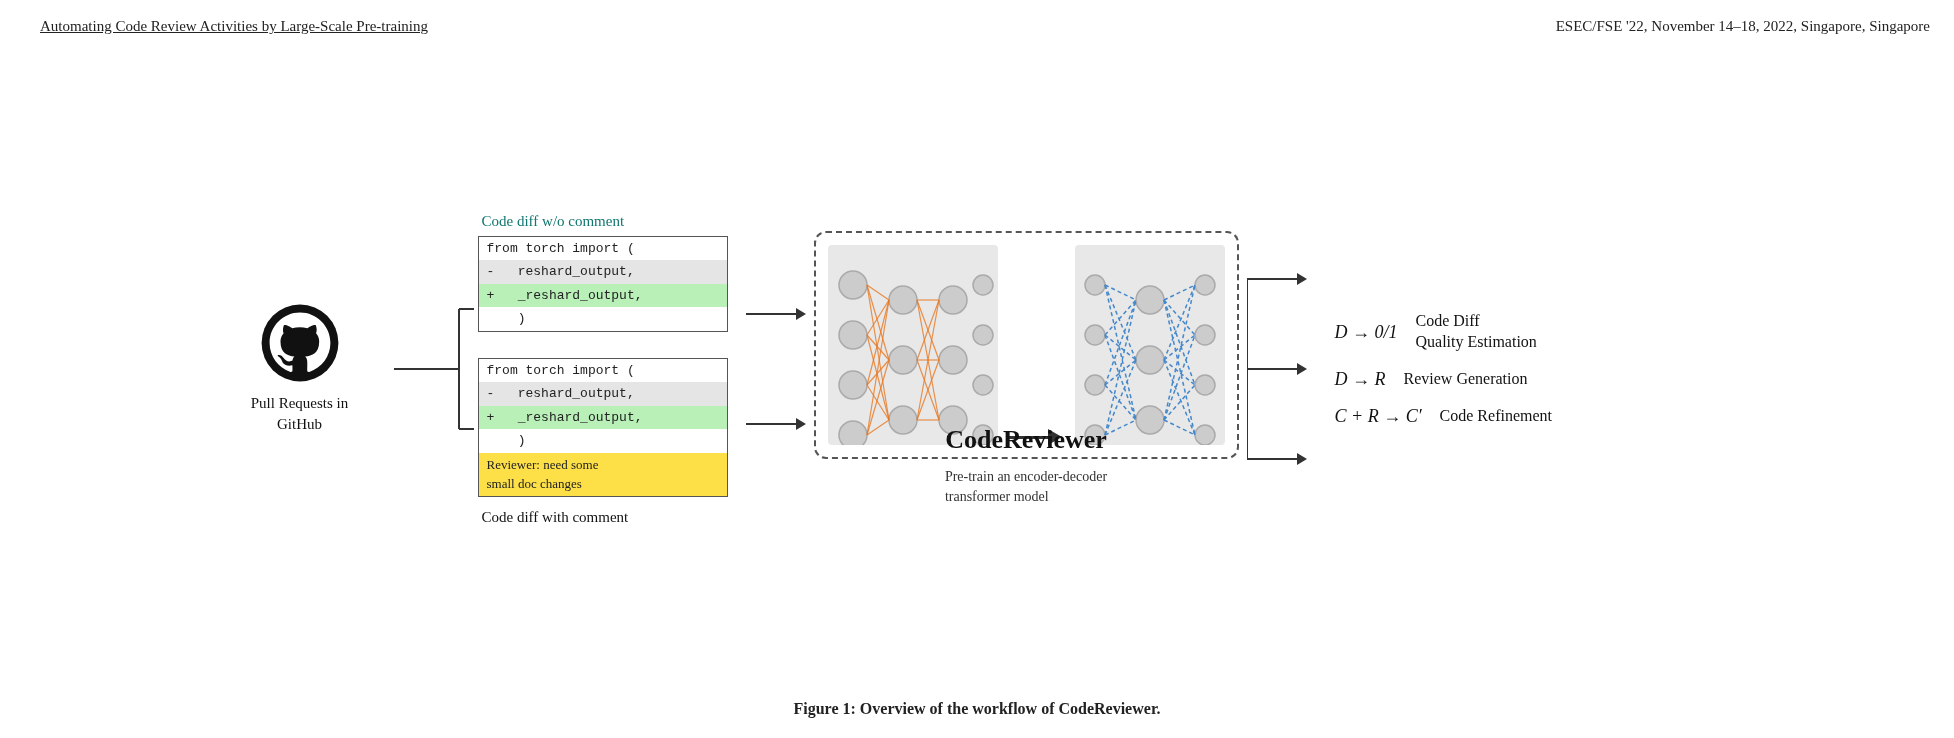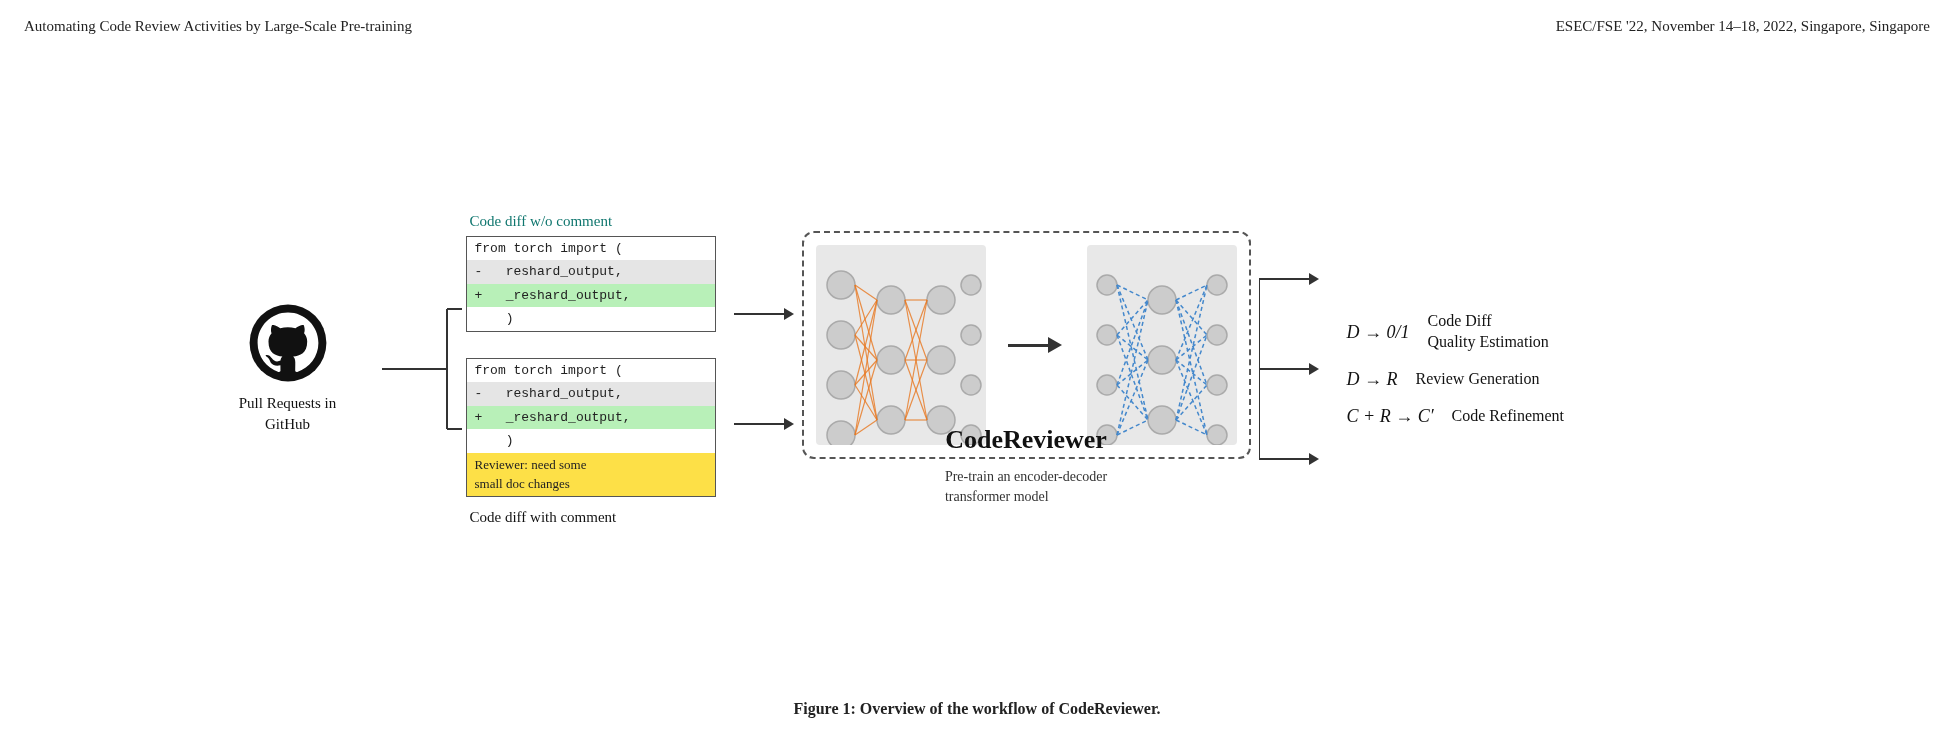--- a/index.html
+++ b/index.html
@@ -8,23 +8,24 @@
       height: 738px;
       background: #ffffff;
       font-family: 'Times New Roman', Times, serif;
       position: relative;
       overflow: hidden;
     }
 
     .header-left {
       position: absolute;
       top: 18px;
-      left: 24px;
+      left: 40px;
       font-size: 15px;
       color: #222;
+      text-decoration: underline;
     }
 
     .header-right {
       position: absolute;
       top: 18px;
       right: 24px;
       font-size: 15px;
       color: #222;
     }
 
@@ -84,22 +85,22 @@
       color: #222;
       font-family: Liberation Serif, serif;
       font-size: 13px;
     }
 
     .model-dashed-box {
       border: 2.5px dashed #555;
       border-radius: 12px;
       padding: 12px;
       display: flex;
-      align-items: center;
-      gap: 20px;
+      align-items: flex-end;
+      gap: 8px;
       background: #fff;
       position: relative;
     }
 
     .model-label {
       font-size: 14px;
       color: #333;
       margin-top: 8px;
       text-align: left;
       line-height: 1.4;

